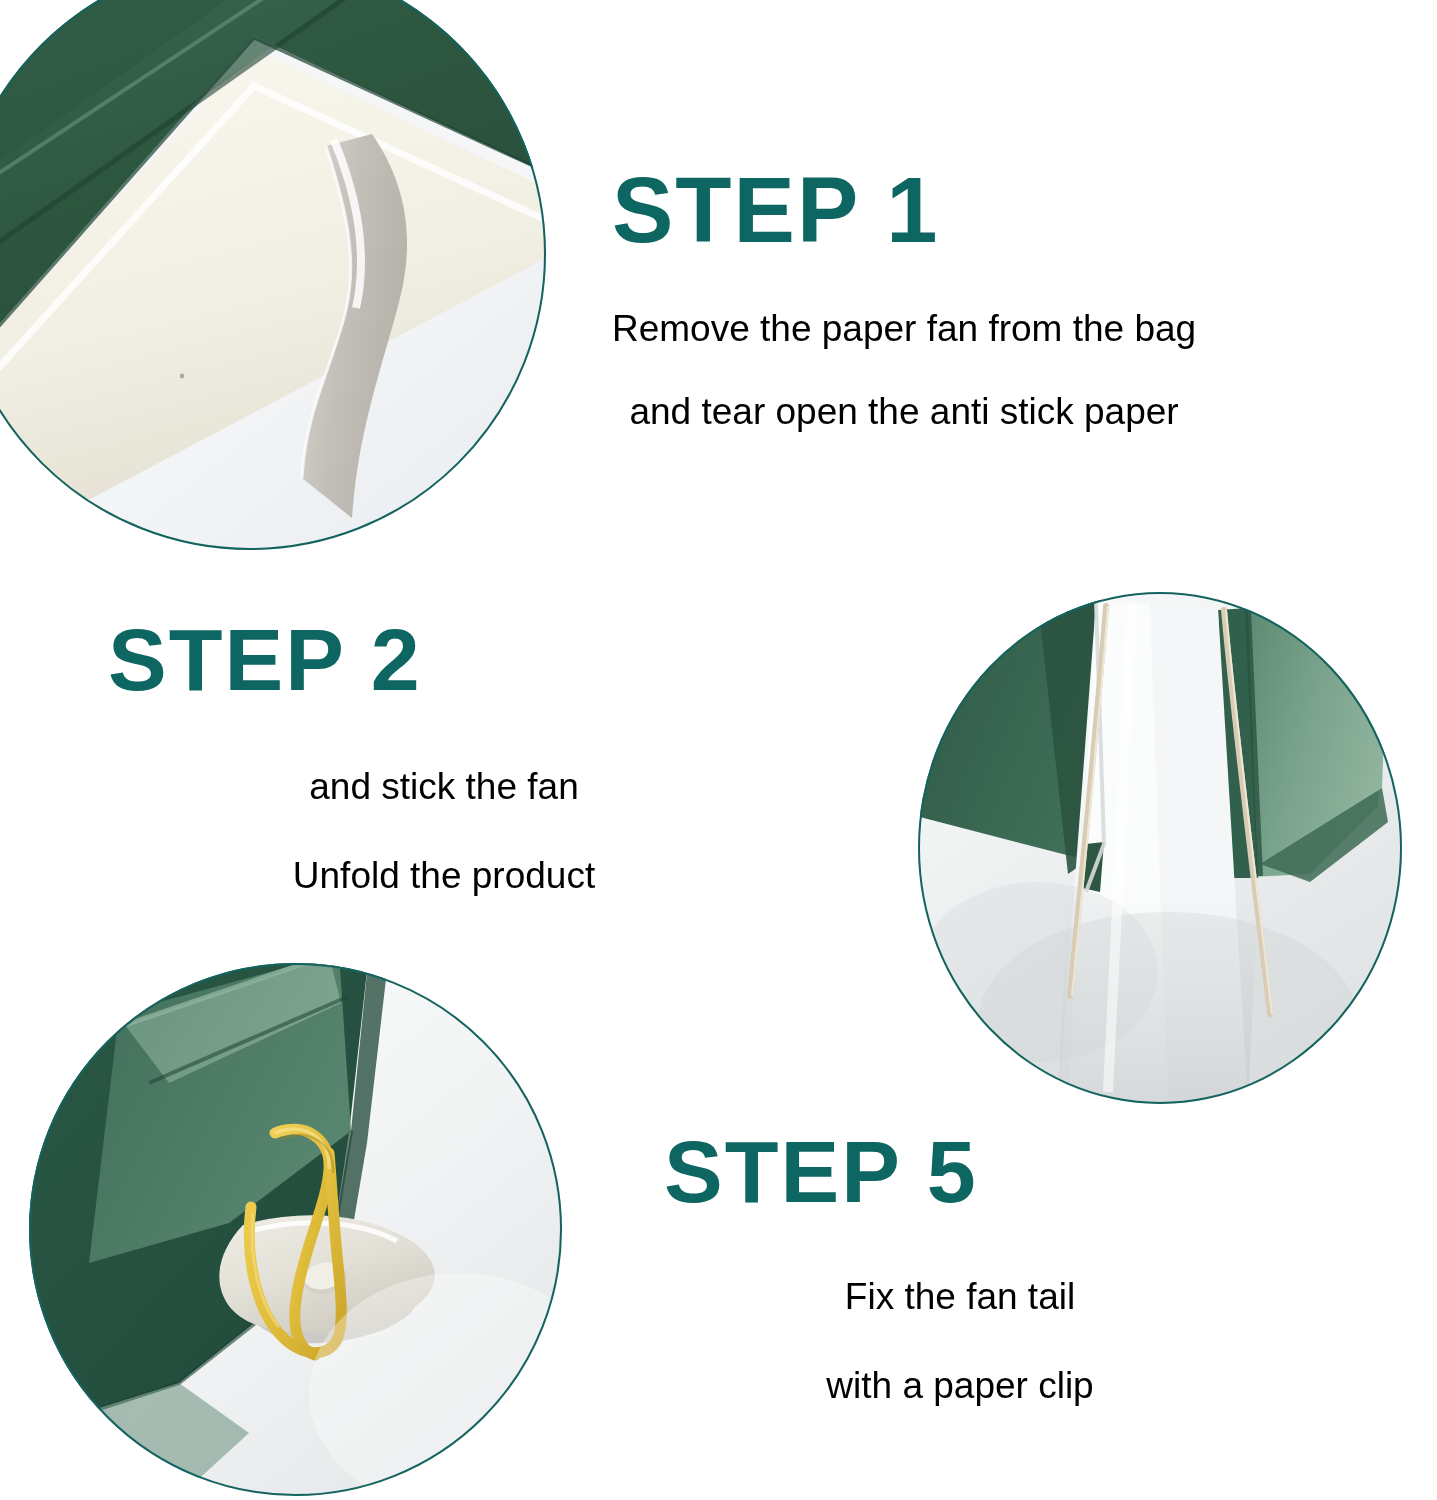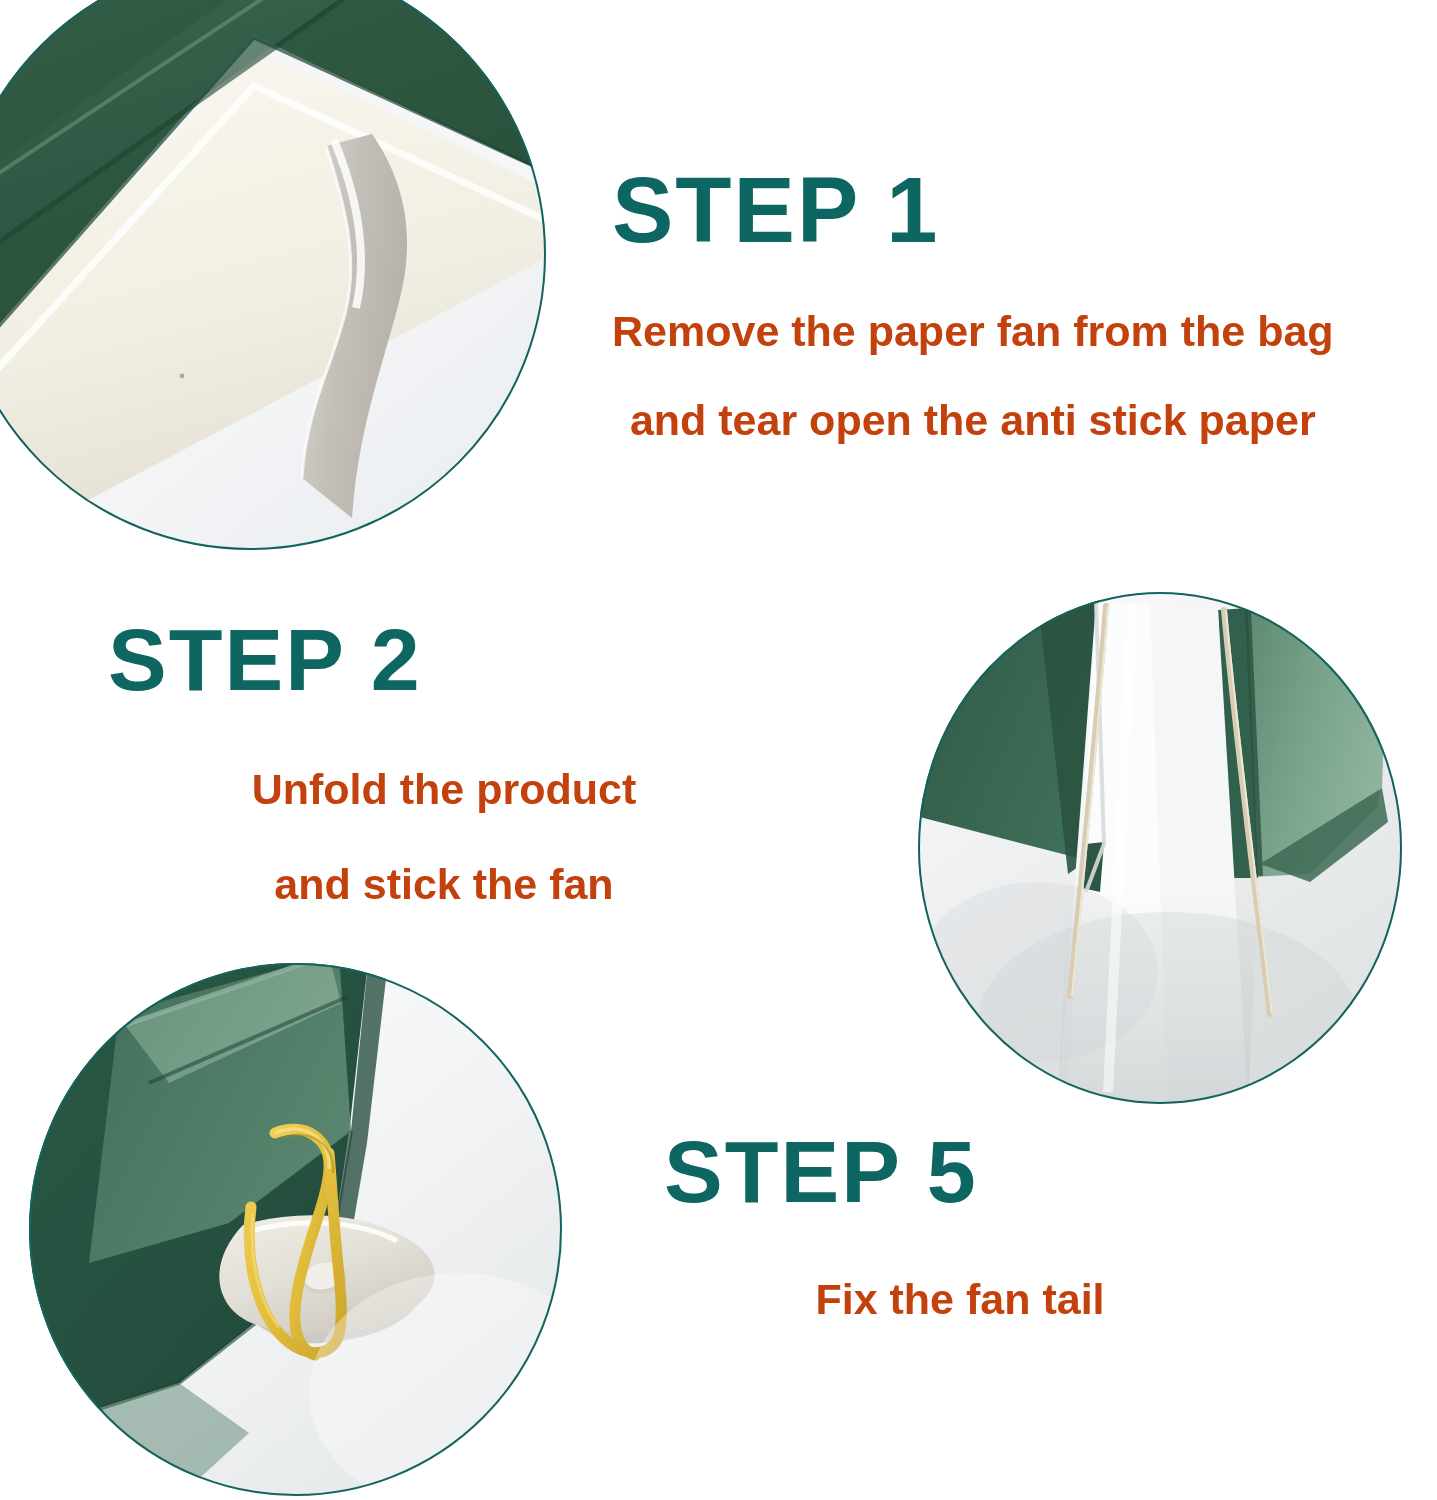--- a/index.html
+++ b/index.html
@@ -45,23 +45,23 @@
   .step-block{ position:absolute; }
   .step-title{
     color:#0e6662;
     font-weight:700;
     font-size:88px;
     letter-spacing:2px;
     line-height:1.0;
     white-space:nowrap;
   }
   .step-line{
-    color:#c2410c;
-    font-weight:700;
-    font-size:43px;
+    color:#000000;
+    font-weight:400;
+    font-size:37px;
     line-height:1.0;
     white-space:nowrap;
   }
 
   #step-1{ left:612px; top:164px; }
   #step-1 .step-title{ font-size:92px; }
   #step-1 .step-line{ margin-top:54px; }
   #step-1 .step-line + .step-line{ margin-top:46px;text-align:center; }
 
   #step-2{ left:104px; top:608px; text-align:center; width:680px;margin-top:8px; }
@@ -136,22 +136,22 @@
   <div class="photo-ring" id="ring-1"></div>
 
   <div class="step-block" id="step-1">
     <div class="step-title">STEP 1</div>
     <div class="step-line">Remove the paper fan from the bag</div>
     <div class="step-line">and tear open the anti stick paper</div>
   </div>
 
   <div class="step-block" id="step-2">
     <div class="step-title">STEP 2</div>
+    <div class="step-line">and stick the fan</div>
     <div class="step-line">Unfold the product</div>
-    <div class="step-line">and stick the fan</div>
   </div>
 
   <div class="photo" id="photo-2">
     <svg viewBox="0 0 484 512" preserveAspectRatio="xMidYMid slice">
       <defs>
         <linearGradient id="g2white" x1="0.2" y1="0" x2="0.8" y2="1">
           <stop offset="0%" stop-color="#fafbfb"></stop>
           <stop offset="45%" stop-color="#eceeef"></stop>
           <stop offset="100%" stop-color="#dfe2e3"></stop>
         </linearGradient>
@@ -267,15 +267,16 @@
       <path d="M 252 176 C 282 164, 306 182, 304 210" stroke="#9d8220" stroke-width="2.5" fill="none" opacity="0.45"></path>
 
       <ellipse cx="430" cy="430" rx="150" ry="120" fill="#ffffff" opacity="0.35"></ellipse>
     </svg>
   </div>
   <div class="photo-ring" id="ring-3"></div>
 
   <div class="step-block" id="step-3">
     <div class="step-title">STEP 5</div>
     <div class="step-line">Fix the fan tail</div>
+    <div class="step-line">with a paper clip</div>
   </div>
 
 </div>
 
 </body></html>

